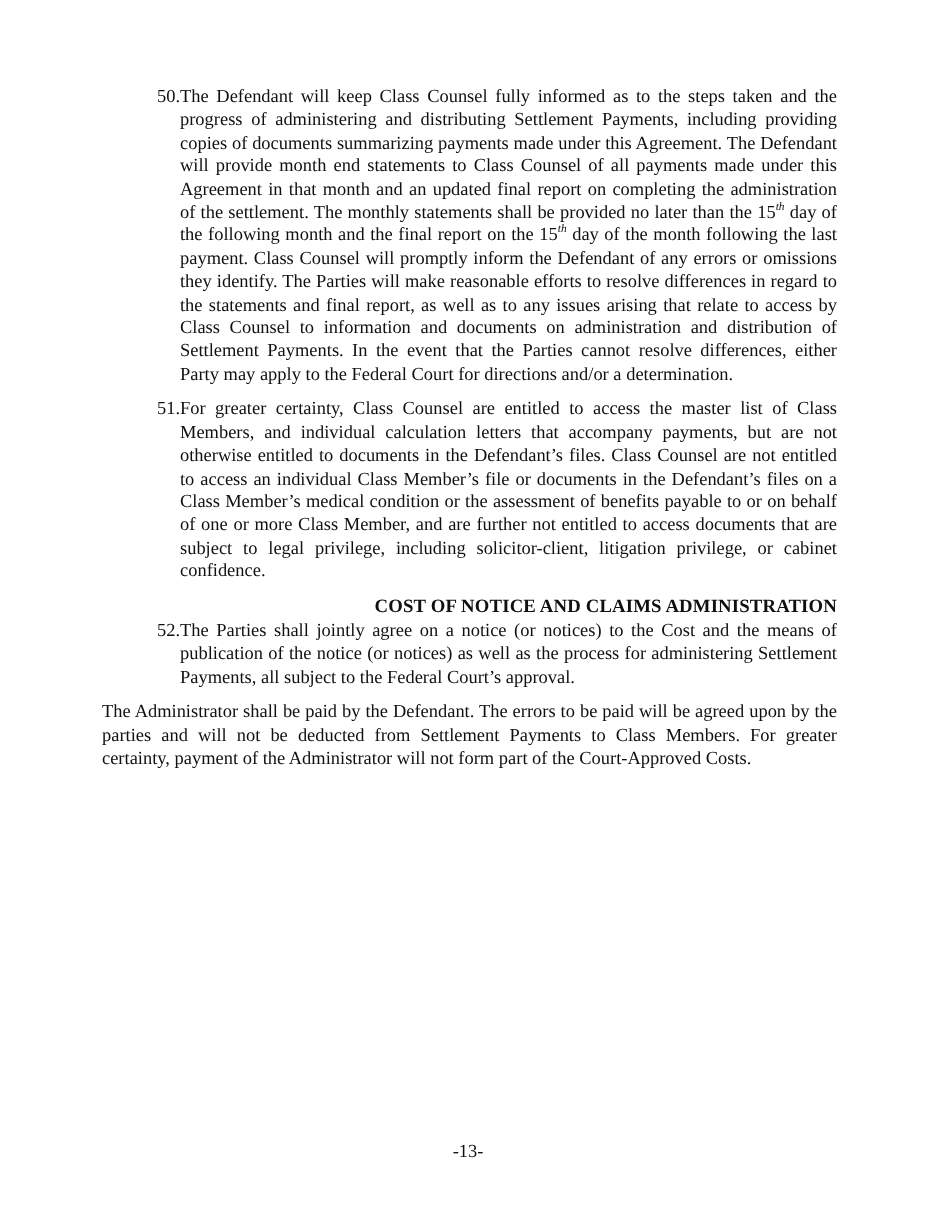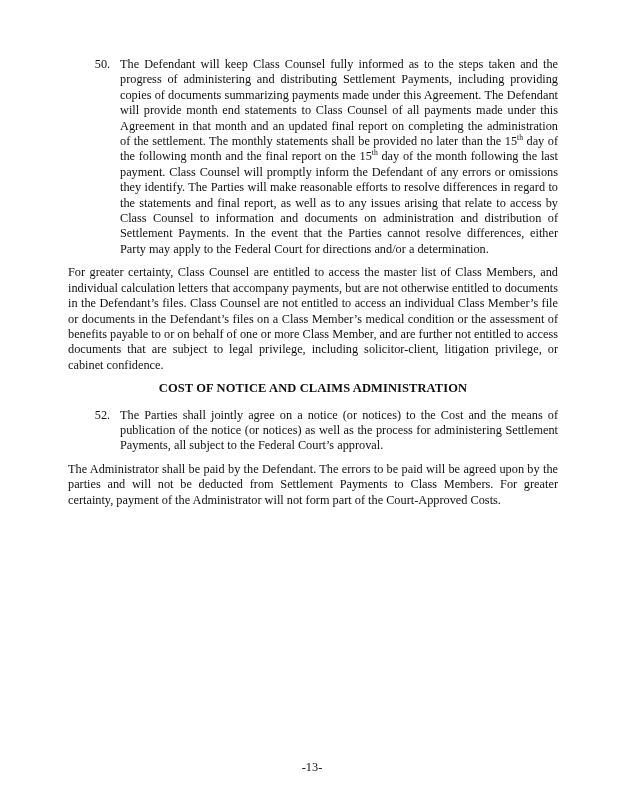--- a/index.html
+++ b/index.html
@@ -22,42 +22,43 @@
   .content {
     position: absolute;
     top: 57px;
     left: 68px;
     width: 490px;
   }
   .section-heading {
     font-weight: bold;
     font-size: 12.5px;
     letter-spacing: 0.1px;
-    margin: 5px 0 11px 0;
-    text-align: center;
+    margin: 5px 0 1px 0;
+    text-align: right;
   }
   .para {
     display: flex;
     margin: 0 0 8px 0;
   }
   .para-num {
     flex: 0 0 52px;
     width: 52px;
     box-sizing: border-box;
     padding-left: 17px;
-    text-align: center;
+    text-align: right;
   }
   .para-text {
     flex: 1 1 auto;
     text-align: justify;
   }
   .para-text sup {
     font-size: 0.62em;
     line-height: 0;
     vertical-align: super;
+    font-style: italic;
   }
   .footer {
     position: absolute;
     top: 760px;
     left: 0;
     width: 624px;
     text-align: center;
     font-size: 12.3px;
   }
 </style>
@@ -65,20 +66,21 @@
 <body>
 
 <div class="page">
   <div class="content">
   <div class="para">
     <span class="para-num">50.</span>
     <div class="para-text">The Defendant will keep Class Counsel fully informed as to the steps taken and the progress of administering and distributing Settlement Payments, including providing copies of documents summarizing payments made under this Agreement. The Defendant will provide month end statements to Class Counsel of all payments made under this Agreement in that month and an updated final report on completing the administration of the settlement. The monthly statements shall be provided no later than the 15<sup>th</sup> day of the following month and the final report on the 15<sup>th</sup> day of the month following the last payment. Class Counsel will promptly inform the Defendant of any errors or omissions they identify. The Parties will make reasonable efforts to resolve differences in regard to the statements and final report, as well as to any issues arising that relate to access by Class Counsel to information and documents on administration and distribution of Settlement Payments. In the event that the Parties cannot resolve differences, either Party may apply to the Federal Court for directions and/or a determination.</div>
   </div>
 
   <div class="para">
+    <span class="para-num">51.</span>
     <div class="para-text">For greater certainty, Class Counsel are entitled to access the master list of Class Members, and individual calculation letters that accompany payments, but are not otherwise entitled to documents in the Defendant’s files. Class Counsel are not entitled to access an individual Class Member’s file or documents in the Defendant’s files on a Class Member’s medical condition or the assessment of benefits payable to or on behalf of one or more Class Member, and are further not entitled to access documents that are subject to legal privilege, including solicitor-client, litigation privilege, or cabinet confidence.</div>
   </div>
 
   <h2 class="section-heading">COST OF NOTICE AND CLAIMS ADMINISTRATION</h2>
 
   <div class="para">
     <span class="para-num">52.</span>
     <div class="para-text">The Parties shall jointly agree on a notice (or notices) to the Cost and the means of publication of the notice (or notices) as well as the process for administering Settlement Payments, all subject to the Federal Court’s approval.</div>
   </div>
 

